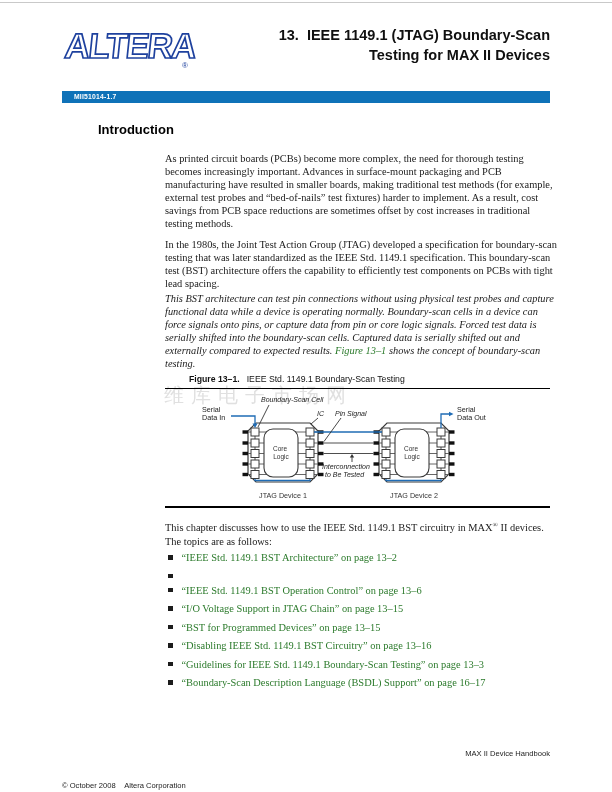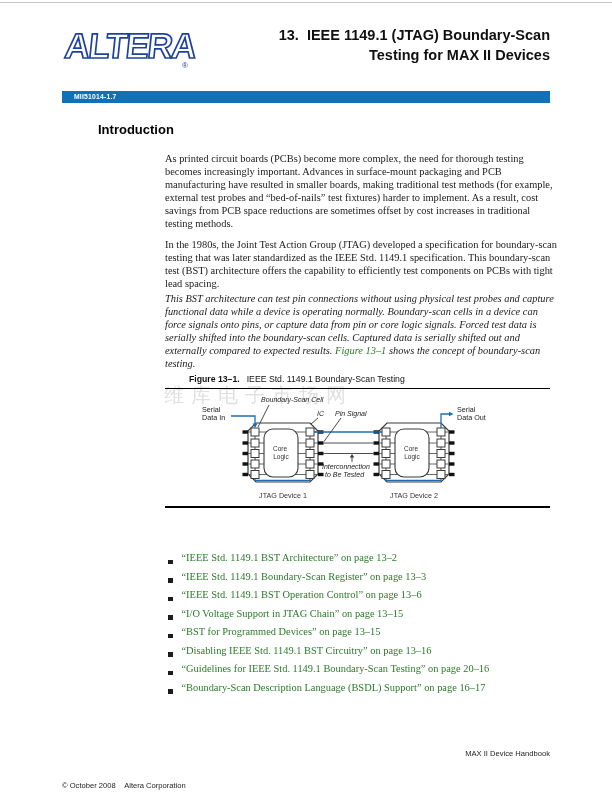--- a/index.html
+++ b/index.html
@@ -26,21 +26,21 @@
   .fig-caption{left:165px;top:374px;font-size:8.7px;font-family:"Liberation Sans",sans-serif;color:#111;}
   .fig-caption .lbl{font-weight:bold;margin-right:7px;padding-left:24px;}
   .rule-top{left:165px;top:388px;width:385px;height:1px;background:#000;}
   .rule-bottom{left:165px;top:506px;width:385px;height:2px;background:#000;}
   .diagram{left:165px;top:392px;}
 
   .watermark{left:164px;top:382px;font-size:20px;letter-spacing:7px;color:#c7c7c7;opacity:.55;
              font-family:"DejaVu Sans",sans-serif;white-space:nowrap;}
 
   .topics{left:168px;top:551px;width:400px;}
-  .topic{display:flex;align-items:flex-end;margin-bottom:5.5px;font-size:10.4px;line-height:13px;}
+  .topic{display:flex;align-items:flex-start;margin-bottom:5.5px;font-size:10.4px;line-height:13px;}
   .sq{flex:none;width:4.5px;height:4.5px;background:#1c1c1c;margin:4px 9px 0 0;}
 
   .footer-left{left:62px;top:749px;font-size:7.6px;color:#222;font-family:"Liberation Sans",sans-serif;margin-top:32px;}
   .footer-right{right:62px;top:749px;font-size:7.6px;color:#222;font-family:"Liberation Sans",sans-serif;}
 
   svg text{font-family:"Liberation Sans",sans-serif;}
 </style>
 </head>
 <body>
 
@@ -161,49 +161,49 @@
       <tspan x="157" y="77">Interconnection</tspan>
       <tspan x="160" y="85">to Be Tested</tspan>
     </text>
 
     <text x="118" y="106" text-anchor="middle" font-size="7.2" fill="#333">JTAG Device 1</text>
     <text x="249" y="106" text-anchor="middle" font-size="7.2" fill="#333">JTAG Device 2</text>
   </svg>
 
   <div class="abs rule-bottom"></div>
 
+  <div class="abs body-par p4"><span>This chapter discusses how to use the IEEE Std. 1149.1 BST circuitry in MAX</span><sup style="font-size:7px;">®</sup><span> II devices. The topics are as follows:</span></div>
 
   <div class="abs topics">
     <div class="topic">
         <span class="sq"></span>
         <a class="link">“IEEE Std. 1149.1 BST Architecture” on page 13–2</a>
       </div>
     <div class="topic">
         <span class="sq"></span>
-        <a class="link">“IEEE Std. 1149.1 Boundary-Scan Register” on page 13–3</a>
       </div>
     <div class="topic">
         <span class="sq"></span>
         <a class="link">“IEEE Std. 1149.1 BST Operation Control” on page 13–6</a>
       </div>
     <div class="topic">
         <span class="sq"></span>
         <a class="link">“I/O Voltage Support in JTAG Chain” on page 13–15</a>
       </div>
     <div class="topic">
         <span class="sq"></span>
         <a class="link">“BST for Programmed Devices” on page 13–15</a>
       </div>
     <div class="topic">
         <span class="sq"></span>
         <a class="link">“Disabling IEEE Std. 1149.1 BST Circuitry” on page 13–16</a>
       </div>
     <div class="topic">
         <span class="sq"></span>
-        <a class="link">“Guidelines for IEEE Std. 1149.1 Boundary-Scan Testing” on page 20–16</a>
+        <a class="link">“Guidelines for IEEE Std. 1149.1 Boundary-Scan Testing” on page 13–3</a>
       </div>
     <div class="topic">
         <span class="sq"></span>
         <a class="link">“Boundary-Scan Description Language (BSDL) Support” on page 16–17</a>
       </div>
   </div>
 
   <div class="abs footer-left">© October 2008&nbsp;&nbsp;&nbsp;&nbsp;Altera Corporation</div>
   <div class="abs footer-right">MAX II Device Handbook</div>
 

